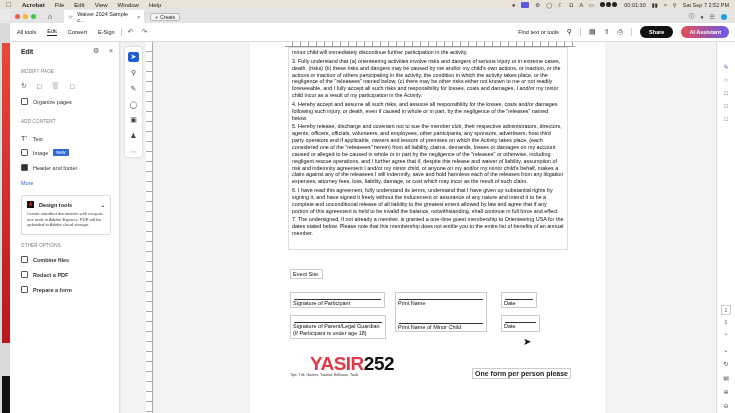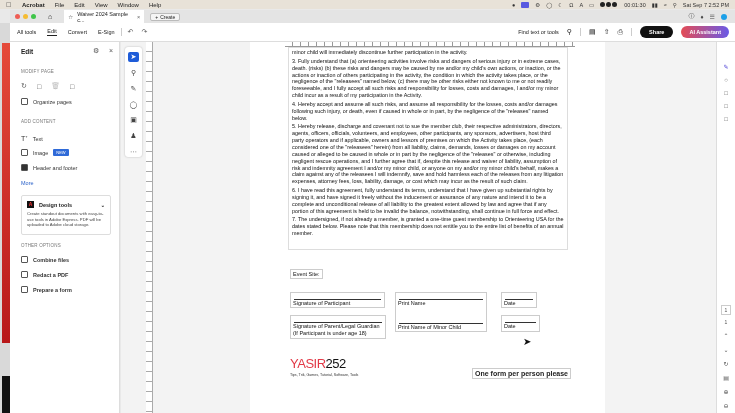--- a/index.html
+++ b/index.html
@@ -49,21 +49,21 @@
   .quick .t.sel { background: #1e5cd8; color: #fff; }
   .canvas { position: absolute; left: 121px; top: 42px; width: 595px; height: 371px; background: #f3f3f3; }
   .vruler { position: absolute; left: 146px; top: 42px; width: 7px; height: 371px; background: repeating-linear-gradient(#fff 0, #fff 9px, #aaa 9px, #aaa 10px); border-right: 1px solid #aaa; }
   .page { position: absolute; left: 250px; top: 42px; width: 355px; height: 371px; background: #fff; }
   .hruler { position: absolute; left: 285px; top: 42px; width: 290px; height: 5px; border-bottom: 1px solid #999; background: repeating-linear-gradient(90deg,#fff 0,#fff 7px,#999 7px,#999 8px); }
   .textblock { position: absolute; left: 288px; top: 47px; width: 280px; height: 203px; border: 1px solid #ddd; background: #fff; font-size: 5.4px; line-height: 6.85px; padding: 1px 3px; color: #111; }
   .textblock p { margin-bottom: 2px; }
   .field { position: absolute; border: 1px solid #ccc; font-size: 5.5px; color: #111; padding: 1px 2px; background: #fff; }
   .field .line { position: absolute; left: 3px; right: 3px; border-top: 1px solid #333; }
   .brand { position: absolute; left: 290px; top: 354px; }
-  .brand .big { font-size: 13px; font-weight: normal; letter-spacing: -0.5px; line-height: 19px; }
+  .brand .big { font-size: 19px; font-weight: bold; letter-spacing: -0.5px; line-height: 19px; margin-left: 20px; }
   .brand .big .red { color: #e23947; }
   .brand .big .blk { color: #111; }
   .brand .tag { font-size: 3.6px; color: #333; }
   .oneform { position: absolute; left: 472px; top: 368px; font-size: 7px; font-weight: bold; border: 1px solid #ccc; padding: 1px 2px; background: #fff; }
   .cursor { position: absolute; left: 523px; top: 336px; font-size: 10px; color: #111; }
   .rightrail { position: absolute; left: 716px; top: 42px; width: 19px; height: 371px; background: #fff; border-left: 1px solid #ddd; display: flex; flex-direction: column; align-items: center; font-size: 6px; color: #555; }
   .rightrail .ri { margin-top: 7px; }
   .rightrail .ri.first { color: #5a4fd8; margin-top: 21px; }
   .pagenum { margin-top: 0; border: 1px solid #ccc; width: 10px; text-align: center; font-size: 5px; padding: 1px 0; }
 </style>

